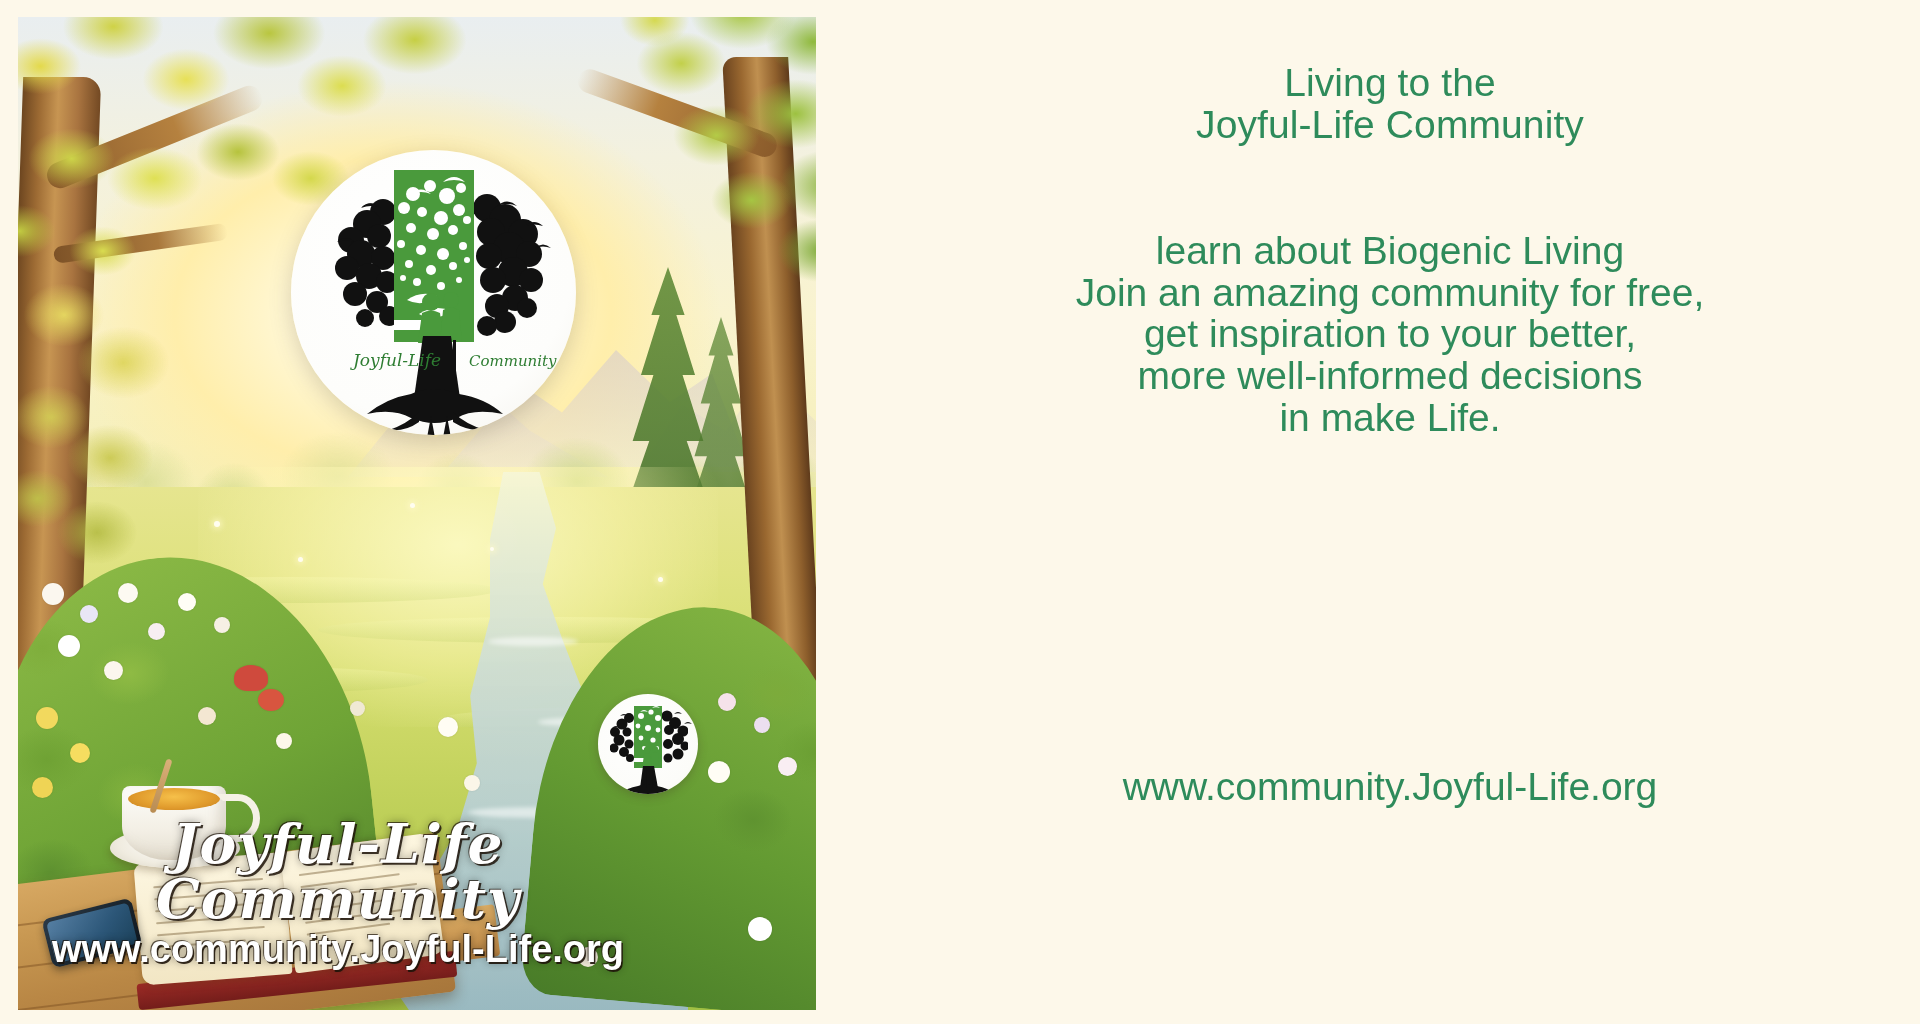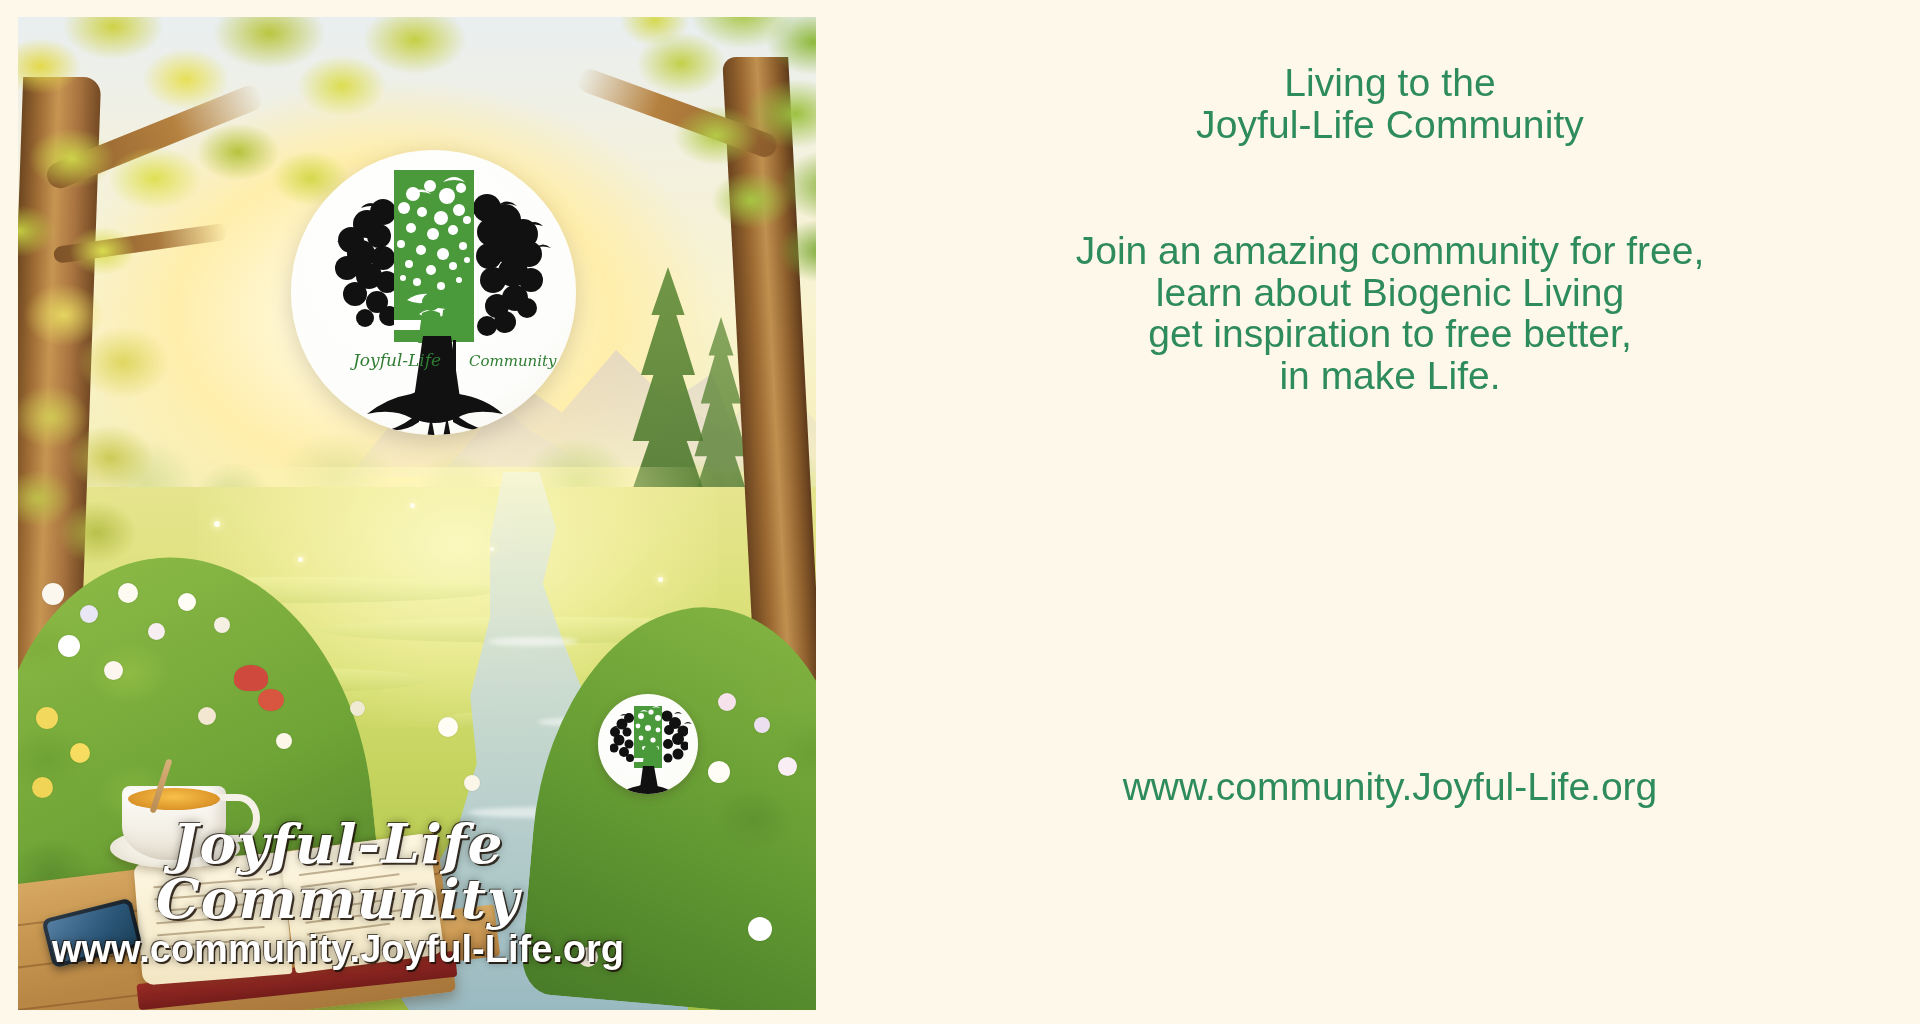--- a/index.html
+++ b/index.html
@@ -767,23 +767,24 @@
   </div>
 
   <div id="copy">
 
     <div id="headline">
       <span class="copy-line">Living to the</span>
       <span class="copy-line">Joyful-Life Community</span>
     </div>
 
     <div id="body-copy">
+      <span class="copy-line">learn about Biogenic Living</span>
       <span class="copy-line">Join an amazing community for free,</span>
-      <span class="copy-line">learn about Biogenic Living</span>
-      <span class="copy-line">get inspiration to free better,</span>
+      <span class="copy-line">get inspiration to your better,</span>
+      <span class="copy-line">more well-informed decisions</span>
       <span class="copy-line">in make Life.</span>
     </div>
 
     <div id="site-url">www.community.Joyful-Life.org</div>
 
   </div>
 
 </div>
 
 </body></html>

